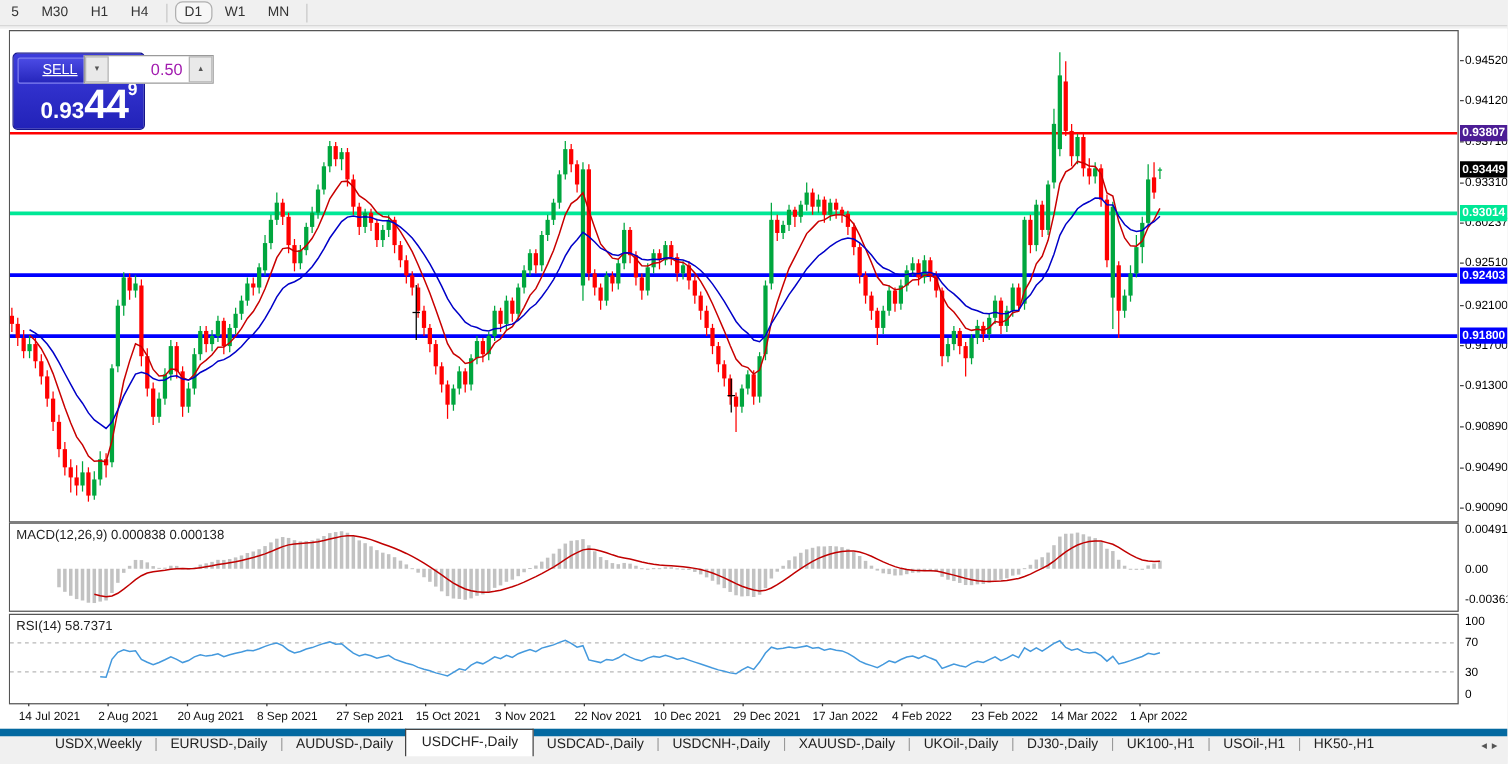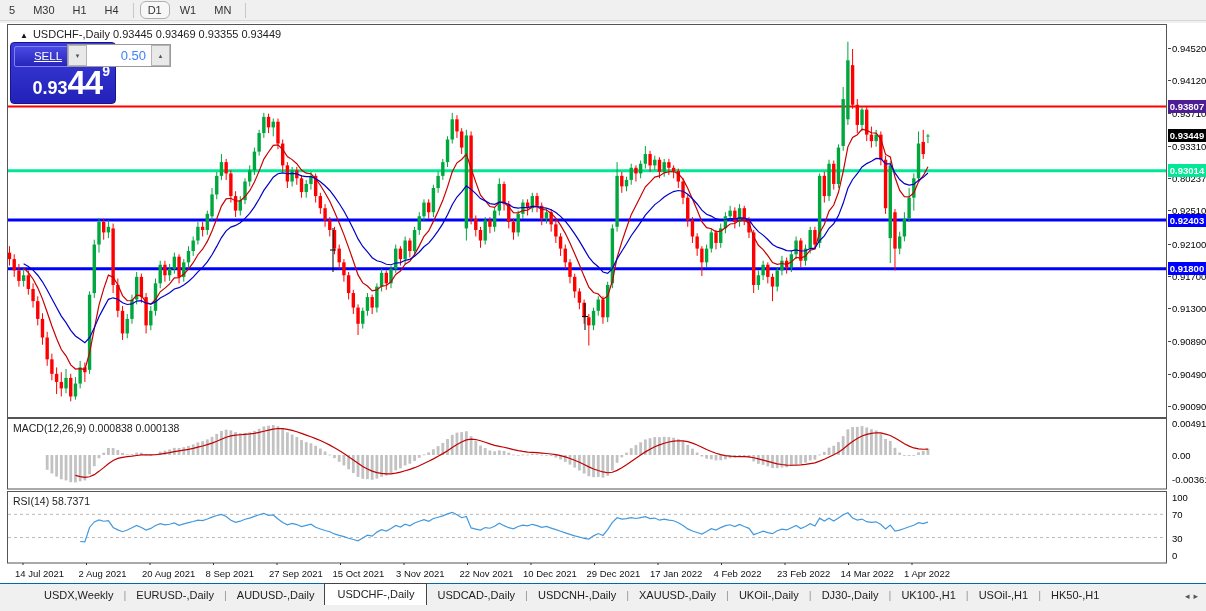--- a/index.html
+++ b/index.html
@@ -32,42 +32,42 @@
   #tp-sell-half { left:0; } #tp-buy-half { right:0; }
   .tp-btn { position:absolute; top:3px; width:68px; height:21px; border-radius:2px;
     background:linear-gradient(#4a4ae4,#2626bc); border:1px solid #8080ee;
     color:#fff; font-size:11.5px; text-align:center; line-height:19px;
     text-decoration:underline; cursor:pointer; }
   #sell-btn { left:3px; } #buy-btn { right:3px; }
   #vol-spinner { position:absolute; left:57px; top:2px; width:104px; height:23px;
     background:#fff; border:1px solid #9a9a9a; display:flex; z-index:7; }
   .spin-btn { width:19px; height:100%; background:#e9e9e9; border:1px solid #b5b5b5;
     font-size:7px; color:#555; text-align:center; line-height:20px; cursor:pointer; }
-  #vol-value { flex:1; font-size:13px; color:#3b82f6; text-align:right; padding:3px 5px 0 0; }
+  #vol-value { flex:1; font-size:13px; color:#a21caf; text-align:right; padding:3px 5px 0 0; }
   .tp-price { position:absolute; bottom:1px; right:5px; color:#fff; white-space:nowrap; }
   .tp-price .small { font-size:18px; font-weight:bold; }
   .tp-price .big { font-size:33px; font-weight:bold; letter-spacing:-1px; }
   .tp-price .sup { font-size:14px; font-weight:bold; vertical-align:18px; }
 
   
   #price-axis { position:absolute; left:1168px; top:23px; width:38px; height:560px;
     background:#fff; font-size:9.5px; color:#000; }
   .axis-label { position:absolute; left:4px; white-space:nowrap; }
   .axis-tick { position:absolute; left:0; width:3px; height:1px; background:#444; }
   .axis-badge { position:absolute; left:0; width:38px; height:13px; font-size:9.5px;
     font-weight:bold; text-align:center; line-height:13px; }
 
   
   #date-axis { position:absolute; left:7px; top:565px; width:1160px; height:17px;
     background:#fff; font-size:9.5px; color:#111; }
   .date-label { position:absolute; top:3px; white-space:nowrap; }
 
   
   #tab-bar { position:absolute; left:0; top:583px; width:1206px; height:22px;
-    background:#f0f0f0; border-top:1px solid #0369a1; display:flex; align-items:flex-end; padding-left:34px; }
+    background:#f0f0f0; border-top:6px solid #0369a1; display:flex; align-items:flex-end; padding-left:34px; }
   .tab { font-size:11px; color:#222; padding:3px 10px 4px 10px; cursor:pointer; white-space:nowrap; }
   .tab.active { background:#fff; border:1px solid #444; border-bottom:none; padding:4px 12px 5px 12px; }
   .tab-sep { color:#999; font-size:11px; padding-bottom:4px; }
   #tab-scroll { position:absolute; right:4px; bottom:4px; font-size:9px; color:#555; letter-spacing:4px; cursor:pointer; }
 </style>
 </head>
 <body>
 
 <div id="app">
 
@@ -709,21 +709,20 @@
         <line x1="460.5" x2="460.5" y1="539" y2="543" stroke="#333" stroke-width="1"></line>
         <line x1="524" x2="524" y1="539" y2="543" stroke="#333" stroke-width="1"></line>
         <line x1="587.5" x2="587.5" y1="539" y2="543" stroke="#333" stroke-width="1"></line>
         <line x1="651" x2="651" y1="539" y2="543" stroke="#333" stroke-width="1"></line>
         <line x1="714.5" x2="714.5" y1="539" y2="543" stroke="#333" stroke-width="1"></line>
         <line x1="778" x2="778" y1="539" y2="543" stroke="#333" stroke-width="1"></line>
         <line x1="841.5" x2="841.5" y1="539" y2="543" stroke="#333" stroke-width="1"></line>
         <line x1="905" x2="905" y1="539" y2="543" stroke="#333" stroke-width="1"></line>
       </svg>
 
-    <div id="symbol-title"><span id="symbol-marker">▲</span><span>USDCHF-,Daily  0.93445 0.93469 0.93355 0.93449</span></div>
 
     <div id="trade-panel">
       <div class="tp-half" id="tp-sell-half">
         <div class="tp-btn" id="sell-btn">SELL</div>
         <div class="tp-price"><span class="small">0.93</span><span class="big">44</span><span class="sup">9</span></div>
       </div>
       <div id="vol-spinner">
         <div class="spin-btn">▾</div>
         <div id="vol-value">0.50</div>
         <div class="spin-btn">▴</div>

